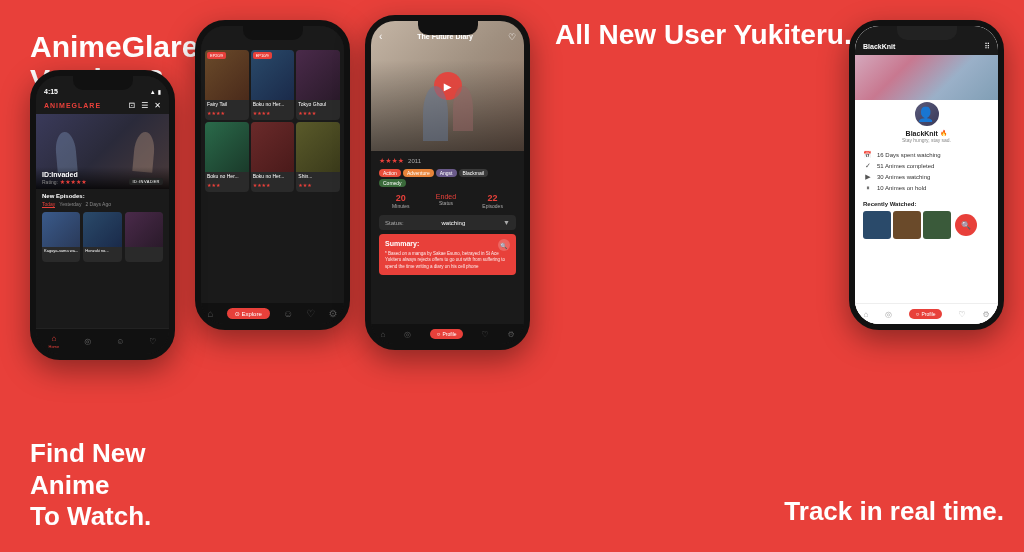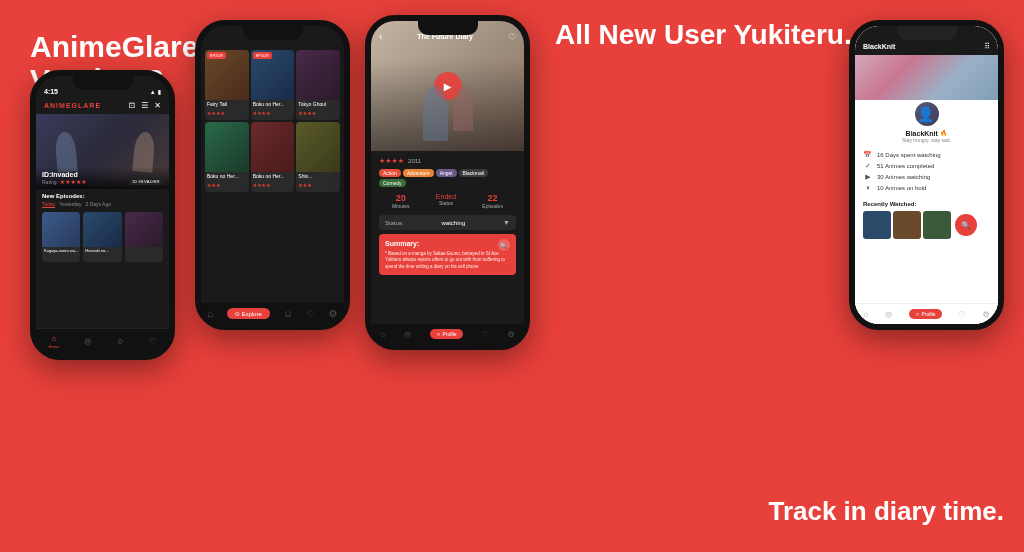--- a/index.html
+++ b/index.html
@@ -463,20 +463,25 @@
     .figure2 { right: 15px; transform: rotate(5deg); background: rgba(220,180,150,0.3); }
   </style>
 </head>
 <body>
 
 <div class="left-section">
   <div style="color:white;font-size:30px;font-weight:800;line-height:1.1;">
     <span style="white-space:pre-line;">AnimeGlare
 Version 3.</span>
   </div>
+  <div style="color:white;font-size:26px;font-weight:800;line-height:1.2;margin-top:160px;">
+    <span style="white-space:pre-line;">Find New
+Anime
+To Watch.</span>
+  </div>
 </div>
 
 <div class="phone1-wrapper">
   <div class="phone-mock">
     <div class="phone-notch"></div>
     <div class="phone-screen">
 
       <div class="p1-status-bar">
         <span class="p1-status-time">4:15</span>
         <div class="p1-status-icons">
@@ -755,14 +760,14 @@
         <span class="p4-nav-active-pill">☺ Profile</span>
         <span class="p4-nav-icon">♡</span>
         <span class="p4-nav-icon">⚙</span>
       </div>
     </div>
   </div>
 </div>
 
 <div style="position:absolute;right:20px;bottom:25px;z-index:7;pointer-events:none;">
   <div style="color:white;font-size:26px;font-weight:800;line-height:1.2;text-align:left;">Track in
-diary time.</div>
+real time.</div>
 </div>
 
 </body></html>

